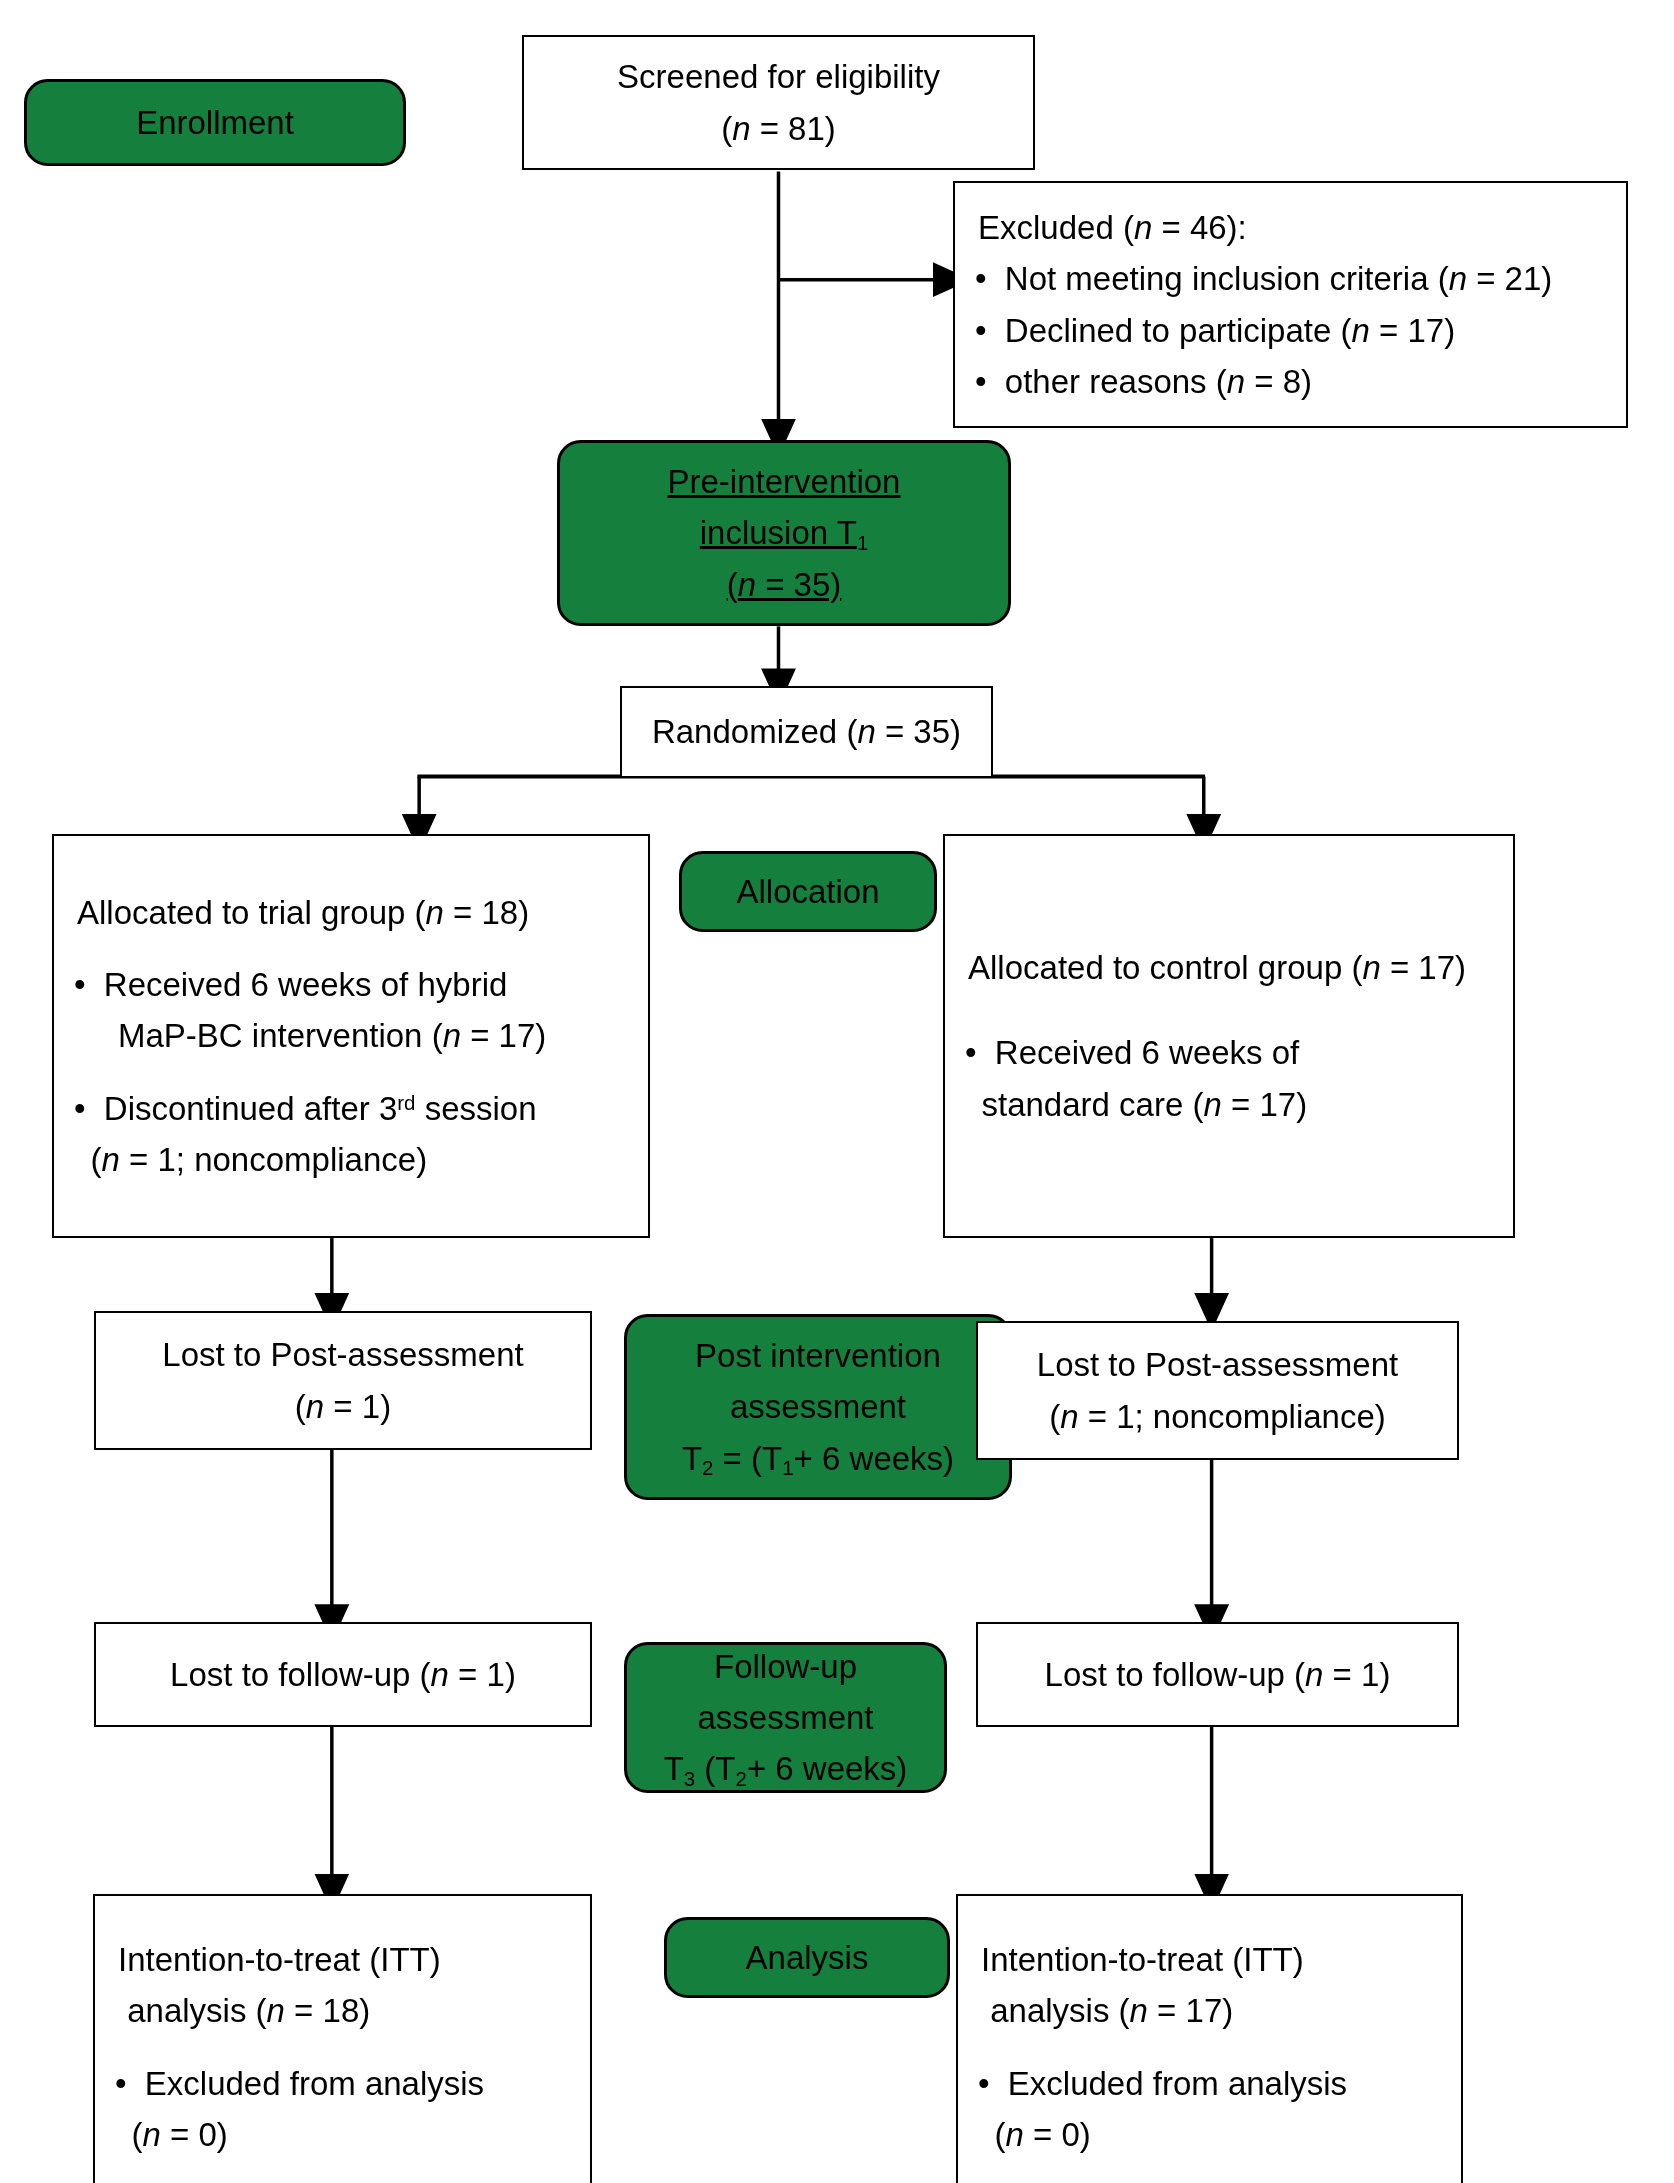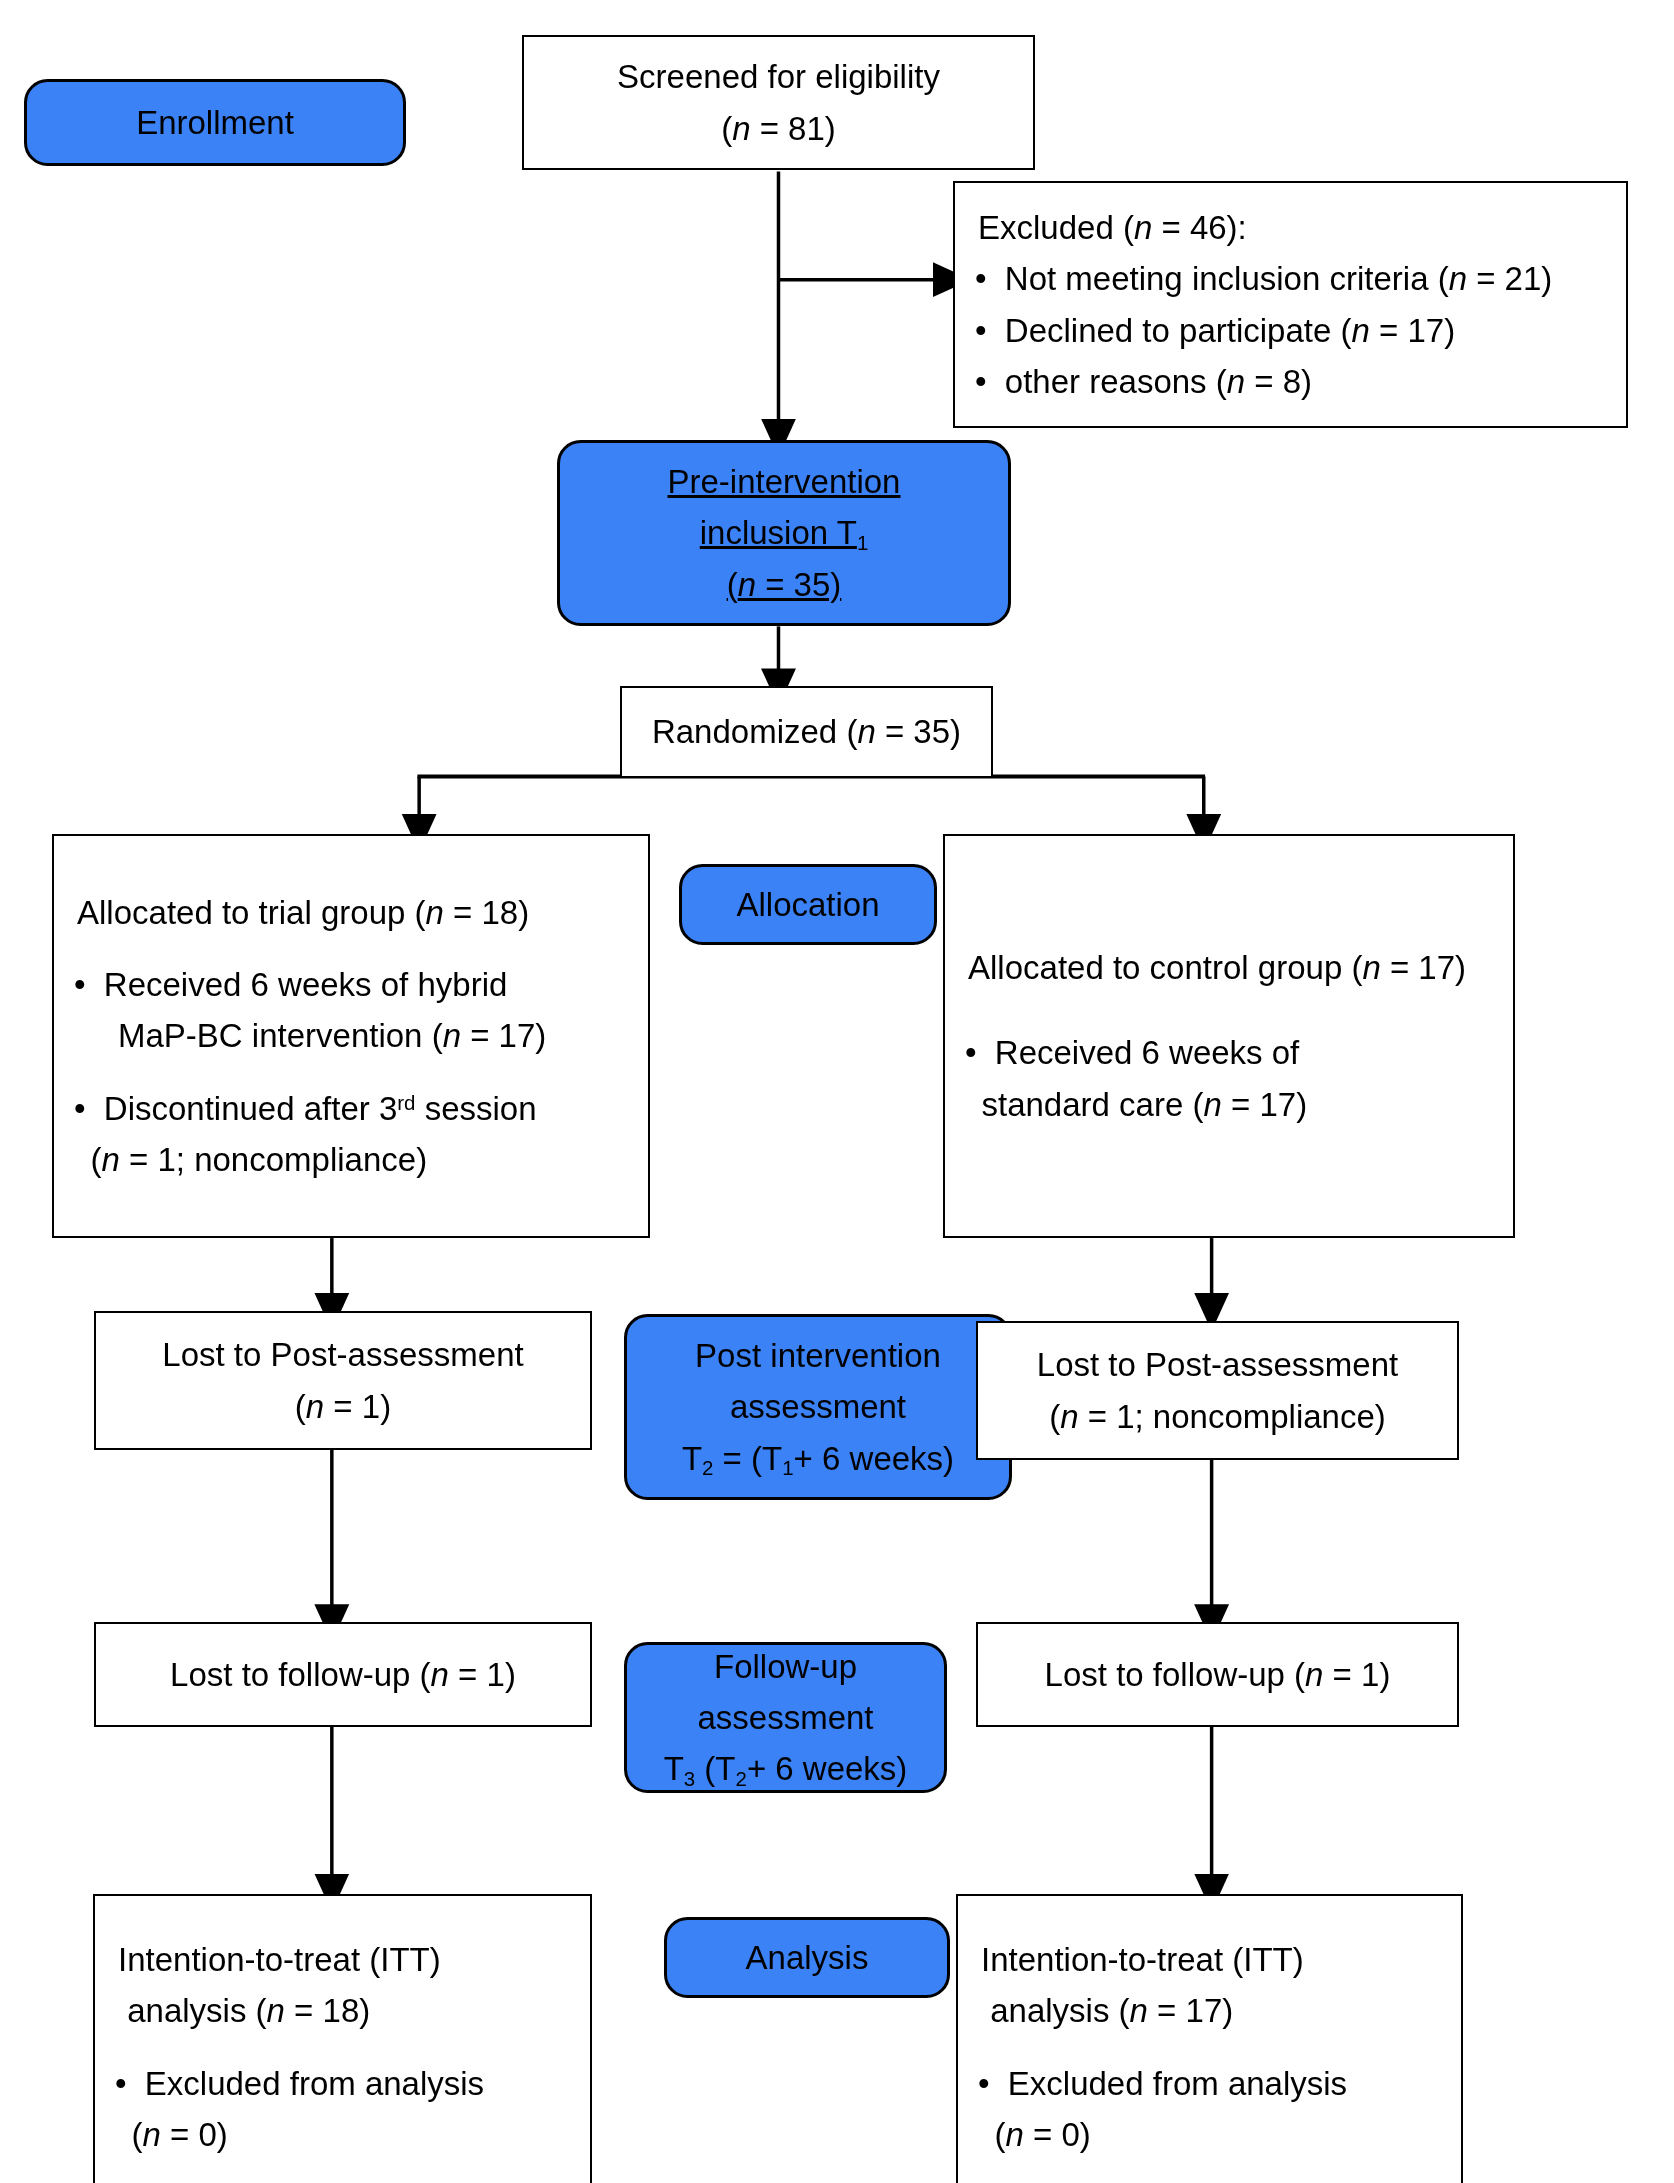--- a/index.html
+++ b/index.html
@@ -23,21 +23,21 @@
     background: #ffffff;
     border: 2.6px solid #000000;
     color: #000000;
     font-size: 33px;
     line-height: 1.55;
     display: flex;
     flex-direction: column;
     justify-content: center;
   }
   .node.blue {
-    background: #3b82f6;
+    background: #15803d;
     border: 3.1px solid #000000;
     border-radius: 23.6px;
   }
   .node.center {
     align-items: center;
     text-align: center;
   }
   .node.left {
     align-items: center;
     text-align: left;
@@ -122,21 +122,21 @@
   <div class="node blue center" style="left:557px; top:440px; width:454px; height:186px;text-decoration:underline;">
     <span class="ln">Pre-intervention</span>
     <span class="ln"><span>inclusion T</span><sub>1</sub></span>
     <span class="ln"><span>(</span><i class="it">n</i><span> = 35)</span></span>
   </div>
 
   <div class="node center" style="left:620px; top:686px; width:373px; height:92px;">
     <span class="ln"><span>Randomized (</span><i class="it">n</i><span> = 35)</span></span>
   </div>
 
-  <div class="node blue center" style="left:679px; top:851px; width:258px; height:81px;margin-top:13px;">
+  <div class="node blue center" style="left:679px; top:851px; width:258px; height:81px;">
     <span class="ln">Allocation</span>
   </div>
 
   <div class="node left pad-l" style="left:52px; top:834px; width:598px; height:404px;">
     <span class="ln"><span>Allocated to trial group (</span><i class="it">n</i><span> = 18)</span></span>
     <span class="sp"></span>
     <span class="bul">•&nbsp; <span>Received 6 weeks of hybrid</span></span>
     <span class="bul2">&nbsp;&nbsp;&nbsp;<span>MaP-BC intervention  (</span><i class="it">n</i><span> = 17)</span></span>
     <span class="sp"></span>
     <span class="bul">•&nbsp; <span>Discontinued after 3</span><sup>rd</sup><span> session</span></span>

